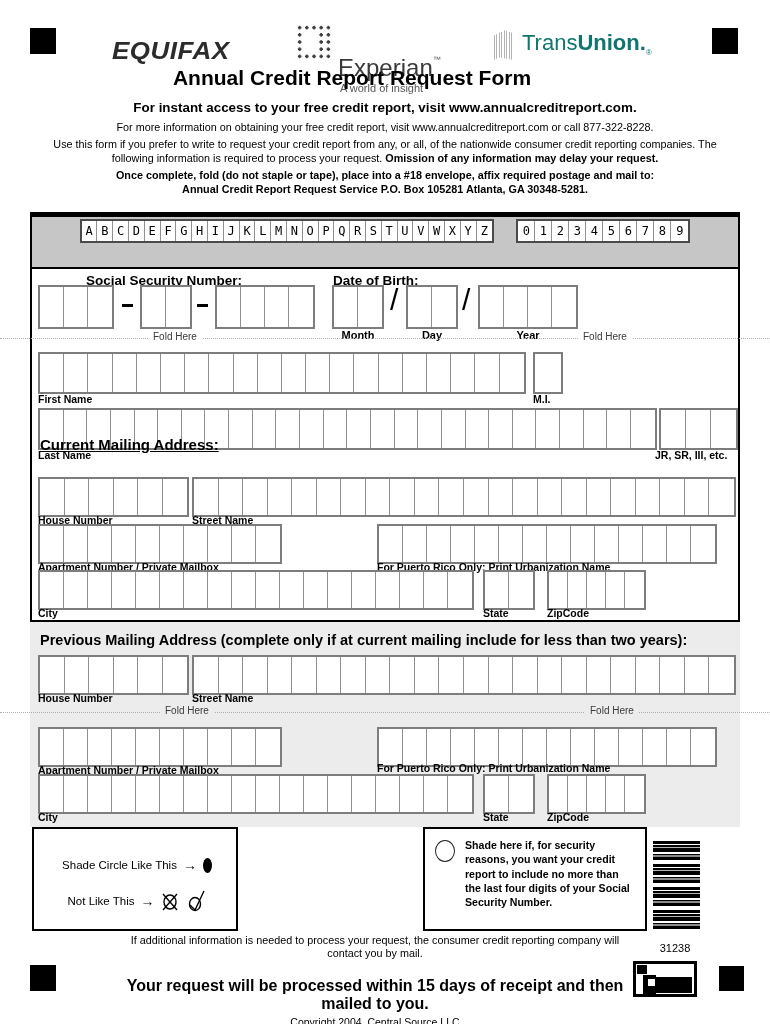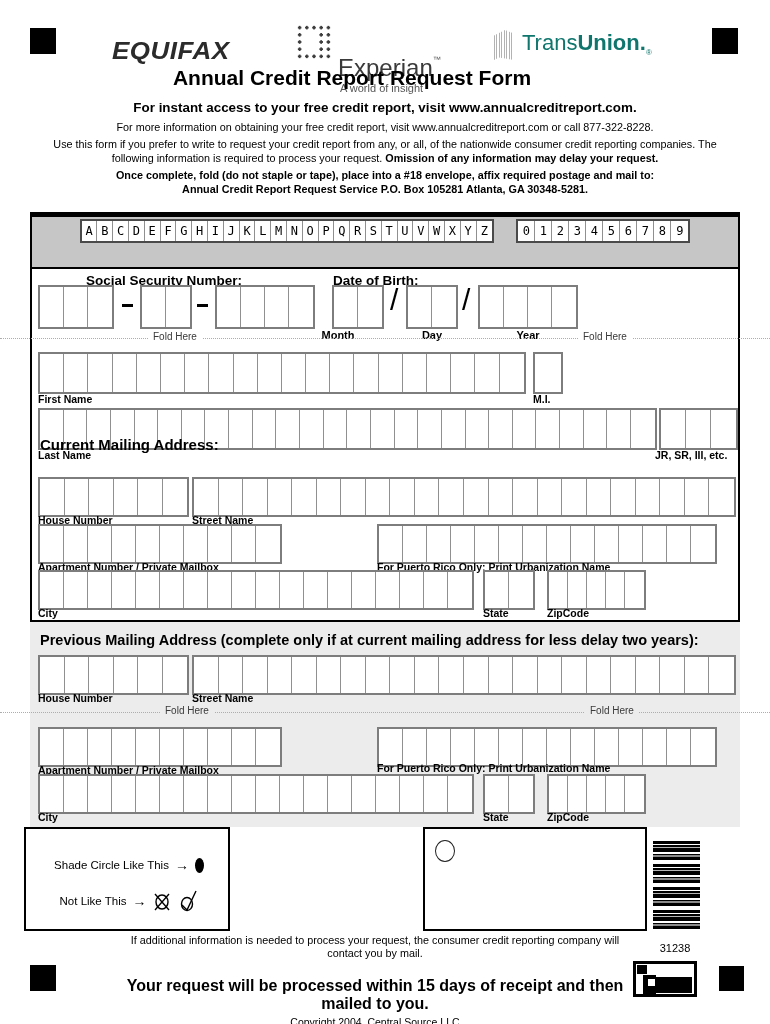--- a/index.html
+++ b/index.html
@@ -195,21 +195,21 @@
       <div class="cell"></div>
     </div>
   <div class="slash" style="left:462px;top:283px;">/</div>
   <div class="strip" style="left:478px;top:285px;--cw:24px;--ch:40px;">
       <div class="cell"></div>
       <div class="cell"></div>
       <div class="cell"></div>
       <div class="cell"></div>
     </div>
 
-  <div class="clabel" style="left:312px;top:329px;width:52px;">Month</div>
+  <div class="clabel" style="left:332px;top:329px;width:52px;">Month</div>
   <div class="clabel" style="left:406px;top:329px;width:52px;">Day</div>
   <div class="clabel" style="left:478px;top:329px;width:100px;">Year</div>
 
   <div class="fold-line" style="top:338px;"></div>
   <div class="fold-label" style="left:148px;top:331px;background:#fff;">Fold Here</div>
   <div class="fold-label" style="left:578px;top:331px;background:#fff;">Fold Here</div>
 
   <div class="strip" style="left:38px;top:352px;--cw:24.2px;--ch:38px;">
       <div class="cell"></div>
       <div class="cell"></div>
@@ -267,21 +267,21 @@
       <div class="cell"></div>
     </div>
   <div class="strip" style="left:659px;top:408px;--cw:25px;--ch:38px;">
       <div class="cell"></div>
       <div class="cell"></div>
       <div class="cell"></div>
     </div>
   <div class="flabel" style="left:38px;top:449px;">Last Name</div>
   <div class="flabel" style="left:655px;top:449px;">JR, SR, III, etc.</div>
 
-  <div class="sec-head" style="left:40px;top:436px;">Current Mailing Address:</div>
+  <div class="sec-head" style="left:40px;top:436px;text-decoration:underline;">Current Mailing Address:</div>
 
   <div class="strip" style="left:38px;top:477px;--cw:24.5px;--ch:36px;">
       <div class="cell"></div>
       <div class="cell"></div>
       <div class="cell"></div>
       <div class="cell"></div>
       <div class="cell"></div>
       <div class="cell"></div>
     </div>
   <div class="strip" style="left:192px;top:477px;--cw:24.55px;--ch:36px;">
@@ -371,21 +371,21 @@
       <div class="cell"></div>
       <div class="cell"></div>
       <div class="cell"></div>
       <div class="cell"></div>
     </div>
   <div class="flabel" style="left:38px;top:607px;">City</div>
   <div class="flabel" style="left:483px;top:607px;">State</div>
   <div class="flabel" style="left:547px;top:607px;">ZipCode</div>
 
   <div class="abs prev-box"></div>
-  <div class="sec-head" style="left:40px;top:632px;font-size:14.5px;">Previous Mailing Address (complete only if at current mailing address for less delay two years):</div>
+  <div class="sec-head" style="left:40px;top:632px;font-size:14.5px;">Previous Mailing Address (complete only if at current mailing include for less than two years):</div>
 
   <div class="strip" style="left:38px;top:655px;--cw:24.5px;--ch:36px;">
       <div class="cell"></div>
       <div class="cell"></div>
       <div class="cell"></div>
       <div class="cell"></div>
       <div class="cell"></div>
       <div class="cell"></div>
     </div>
   <div class="strip" style="left:192px;top:655px;--cw:24.55px;--ch:36px;">
@@ -478,21 +478,21 @@
       <div class="cell"></div>
       <div class="cell"></div>
       <div class="cell"></div>
       <div class="cell"></div>
       <div class="cell"></div>
     </div>
   <div class="flabel" style="left:38px;top:811px;">City</div>
   <div class="flabel" style="left:483px;top:811px;">State</div>
   <div class="flabel" style="left:547px;top:811px;">ZipCode</div>
 
-  <div class="panel" style="left:24px;width:206px;padding-left:8px;">
+  <div class="panel" style="left:32px;width:206px;padding-left:8px;">
     <div class="shade-row" style="left:8px;top:28px;width:190px;justify-content:center;">
       <span>Shade Circle Like This</span>
       <span class="arrow">→</span>
       <span class="oval-filled"></span>
     </div>
     <div class="shade-row" style="left:8px;top:60px;width:190px;justify-content:center;">
       <span>Not Like This</span>
       <span class="arrow">→</span>
       <svg width="20" height="24" viewBox="0 0 20 24">
         <ellipse cx="10" cy="13" rx="6" ry="7"></ellipse>
@@ -503,20 +503,21 @@
         <ellipse cx="9" cy="15" rx="5.5" ry="6.5"></ellipse>
         <polyline points="4,16 9,21 18,2"></polyline>
       </svg>
     </div>
   </div>
 
 
   <div class="panel" style="left:423px;width:224px;">
     <div class="p3-inner">
       <span class="p3-bubble"></span>
+      <span class="p3-text">Shade here if, for security reasons, you want your credit report to include no more than the last four digits of your Social Security Number.</span>
     </div>
   </div>
 
   <div class="barcode"></div>
   <div class="form-num">31238</div>
 
   <div class="abs footer">
     <p class="f-contact">If additional information is needed to process your request, the consumer credit reporting company will contact you by mail.</p>
     <p class="f-processed">Your request will be processed within 15 days of receipt and then mailed to you.</p>
     <p class="f-copy">Copyright 2004, Central Source LLC</p>

